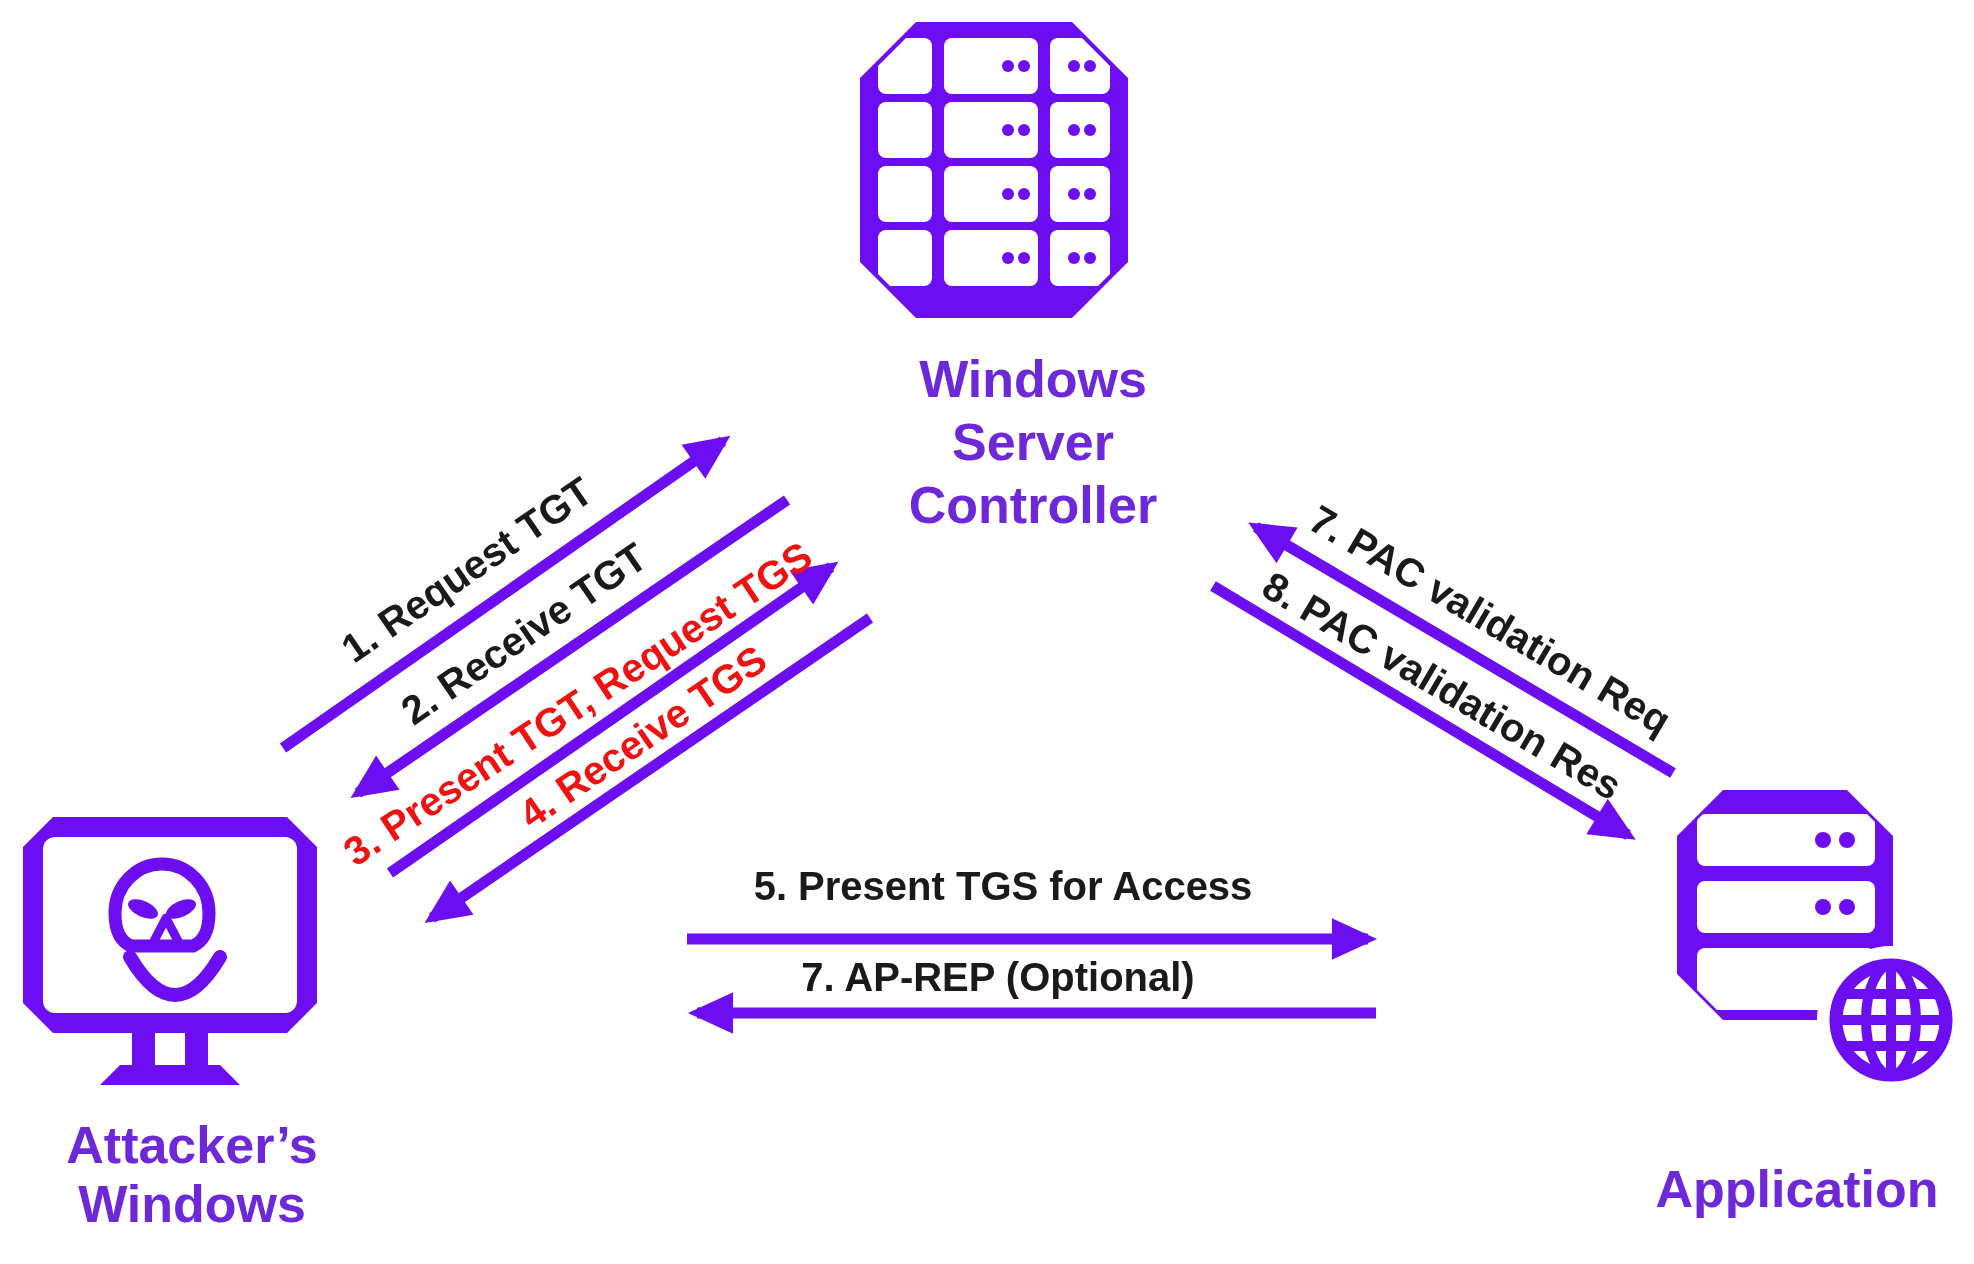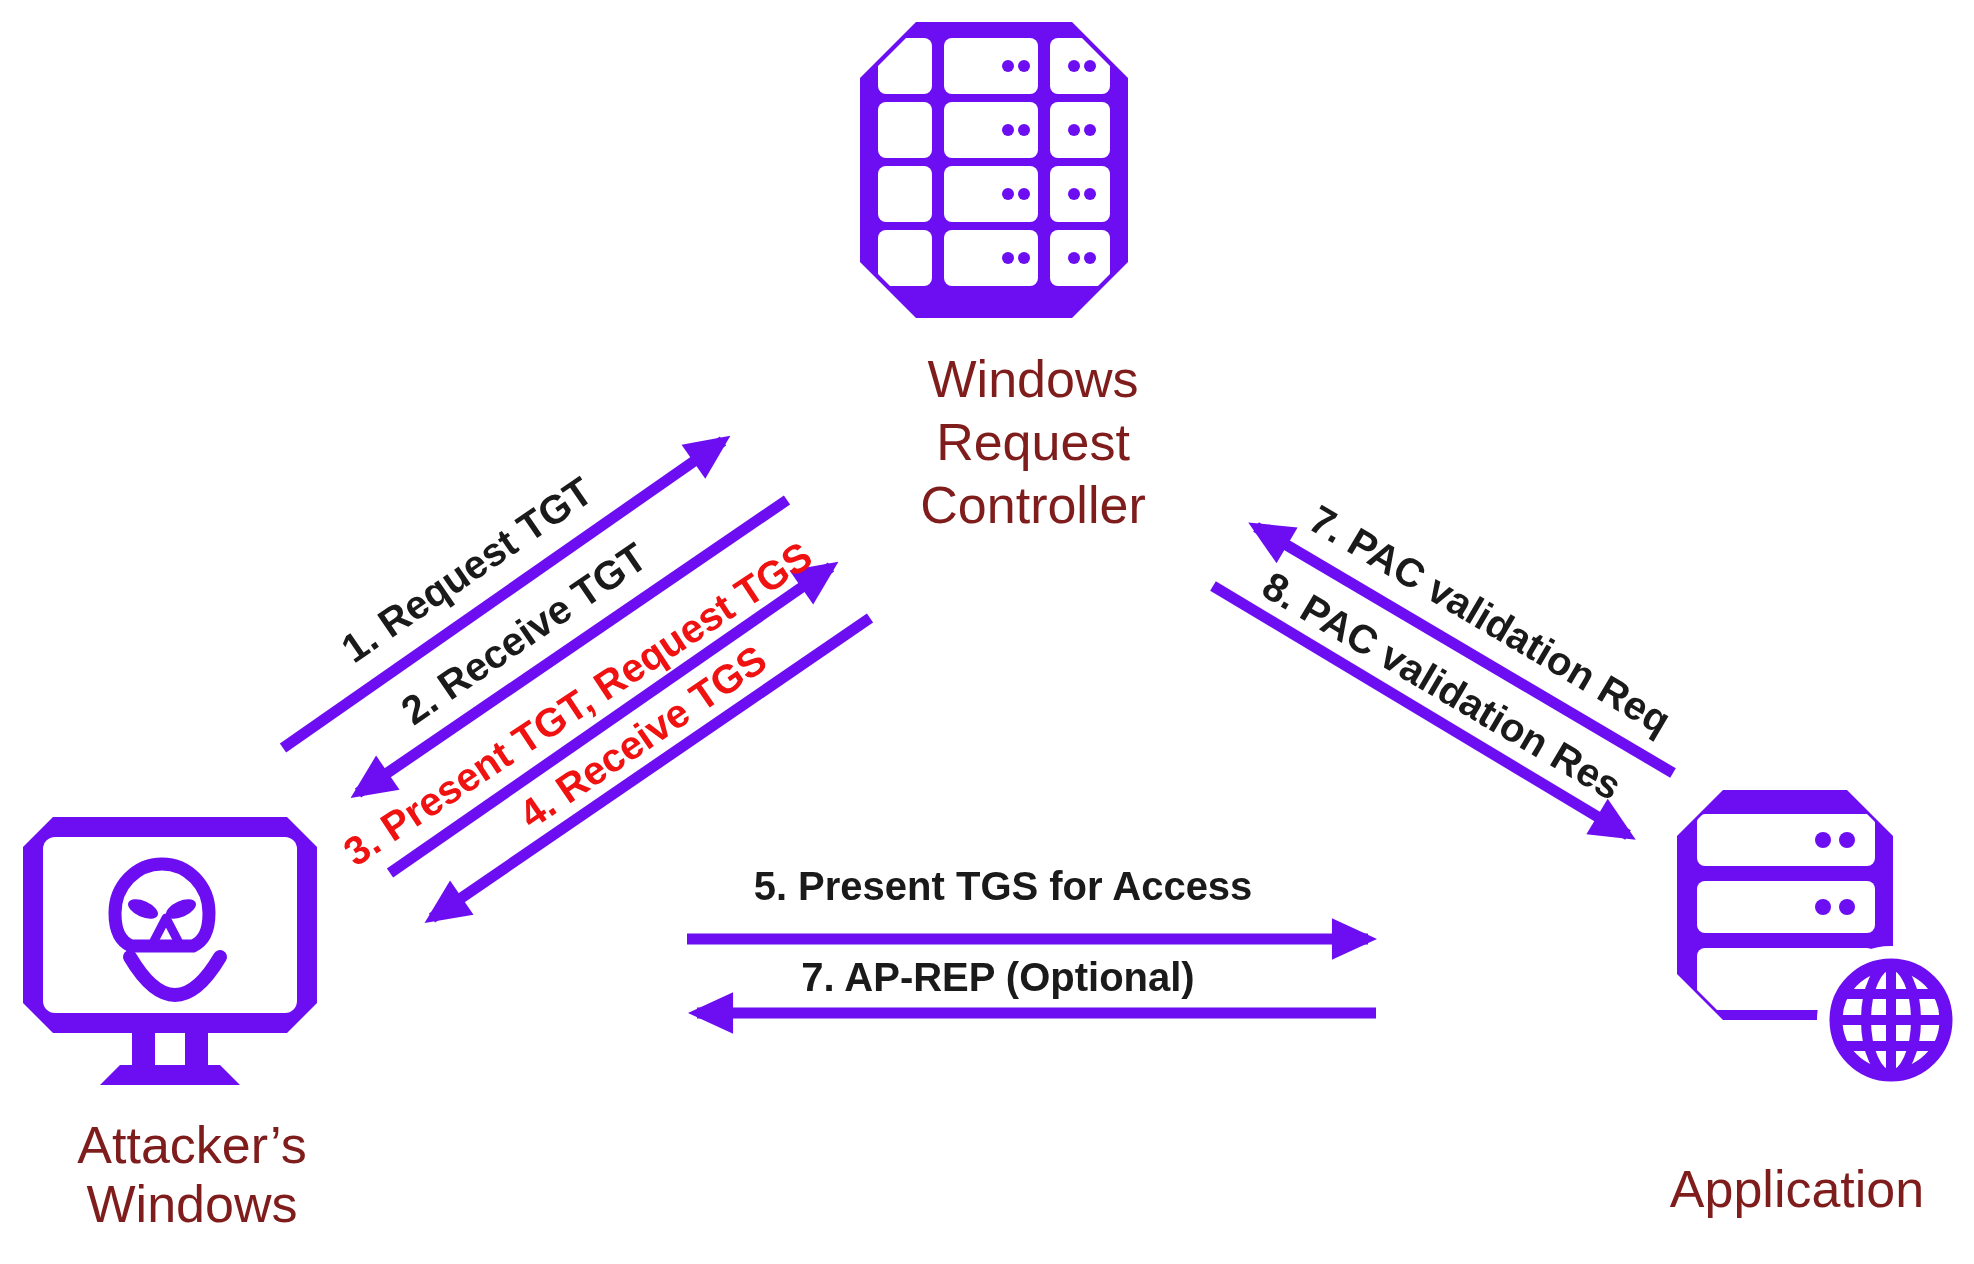--- a/index.html
+++ b/index.html
@@ -25,24 +25,24 @@
   .flow-label.red{color:#F01111;}
   .rot-l{transform:translate(-50%,-50%) rotate(-34.5deg);}
   .rot-l3{transform:translate(-50%,-50%) rotate(-33.5deg);}
   .rot-r{transform:translate(-50%,-50%) rotate(30.5deg);}
   .rot-0{transform:translate(-50%,-50%);text-align:center;}
   
   .node-label{
     position:absolute;
     transform:translateX(-50%);
     text-align:center;
-    color:#7f1d1d;
+    color:#6d28d9;
     font-size:52px;
     line-height:63px;
-    font-weight:400;
+    font-weight:700;
     white-space:nowrap;
   }
   .node-label.small-lh{line-height:59px;}
   .node-label.mid-lh{line-height:60px;}
 </style>
 </head>
 <body>
 
 <div class="stage">
 
@@ -161,21 +161,21 @@
       <ellipse cx="214" cy="230" rx="25" ry="55" stroke-width="10"></ellipse>
       <line x1="214" y1="175" x2="214" y2="285" stroke-width="10"></line>
       <line x1="159" y1="230" x2="269" y2="230" stroke-width="10"></line>
       <line x1="166" y1="204" x2="262" y2="204" stroke-width="10"></line>
       <line x1="166" y1="256" x2="262" y2="256" stroke-width="10"></line>
     </g>
   </svg>
 
   <div class="node-label" style="left:1033px;top:348px;">
     <div>Windows</div>
-    <div>Request</div>
+    <div>Server</div>
     <div>Controller</div>
   </div>
 
   <div class="node-label small-lh" style="left:192px;top:1116px;">
     <div>Attacker’s</div>
     <div>Windows</div>
   </div>
 
   <div class="node-label mid-lh" style="left:1797px;top:1111px;margin-top:48px;">
     <div>Application</div>

